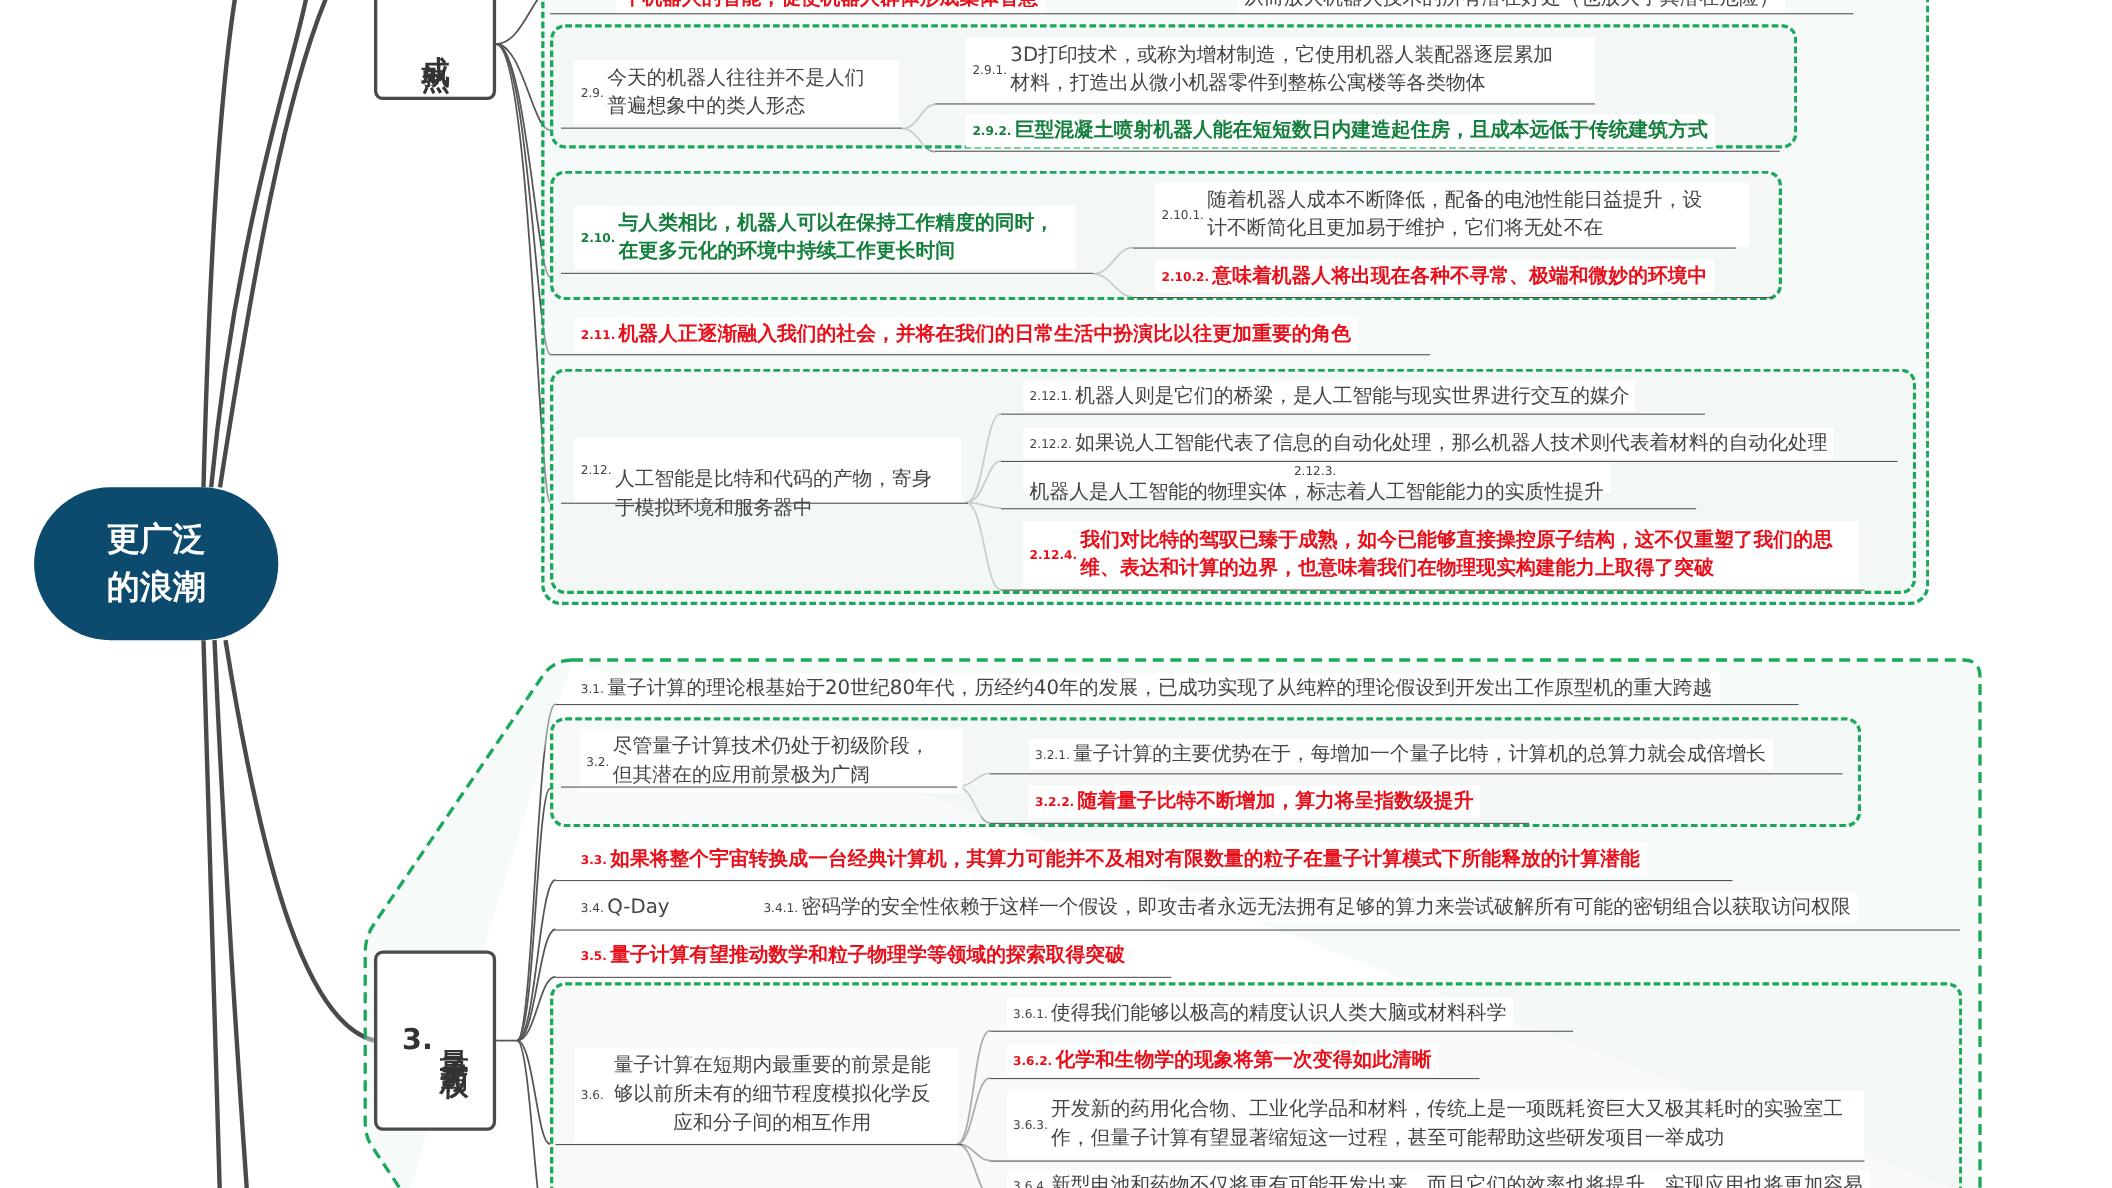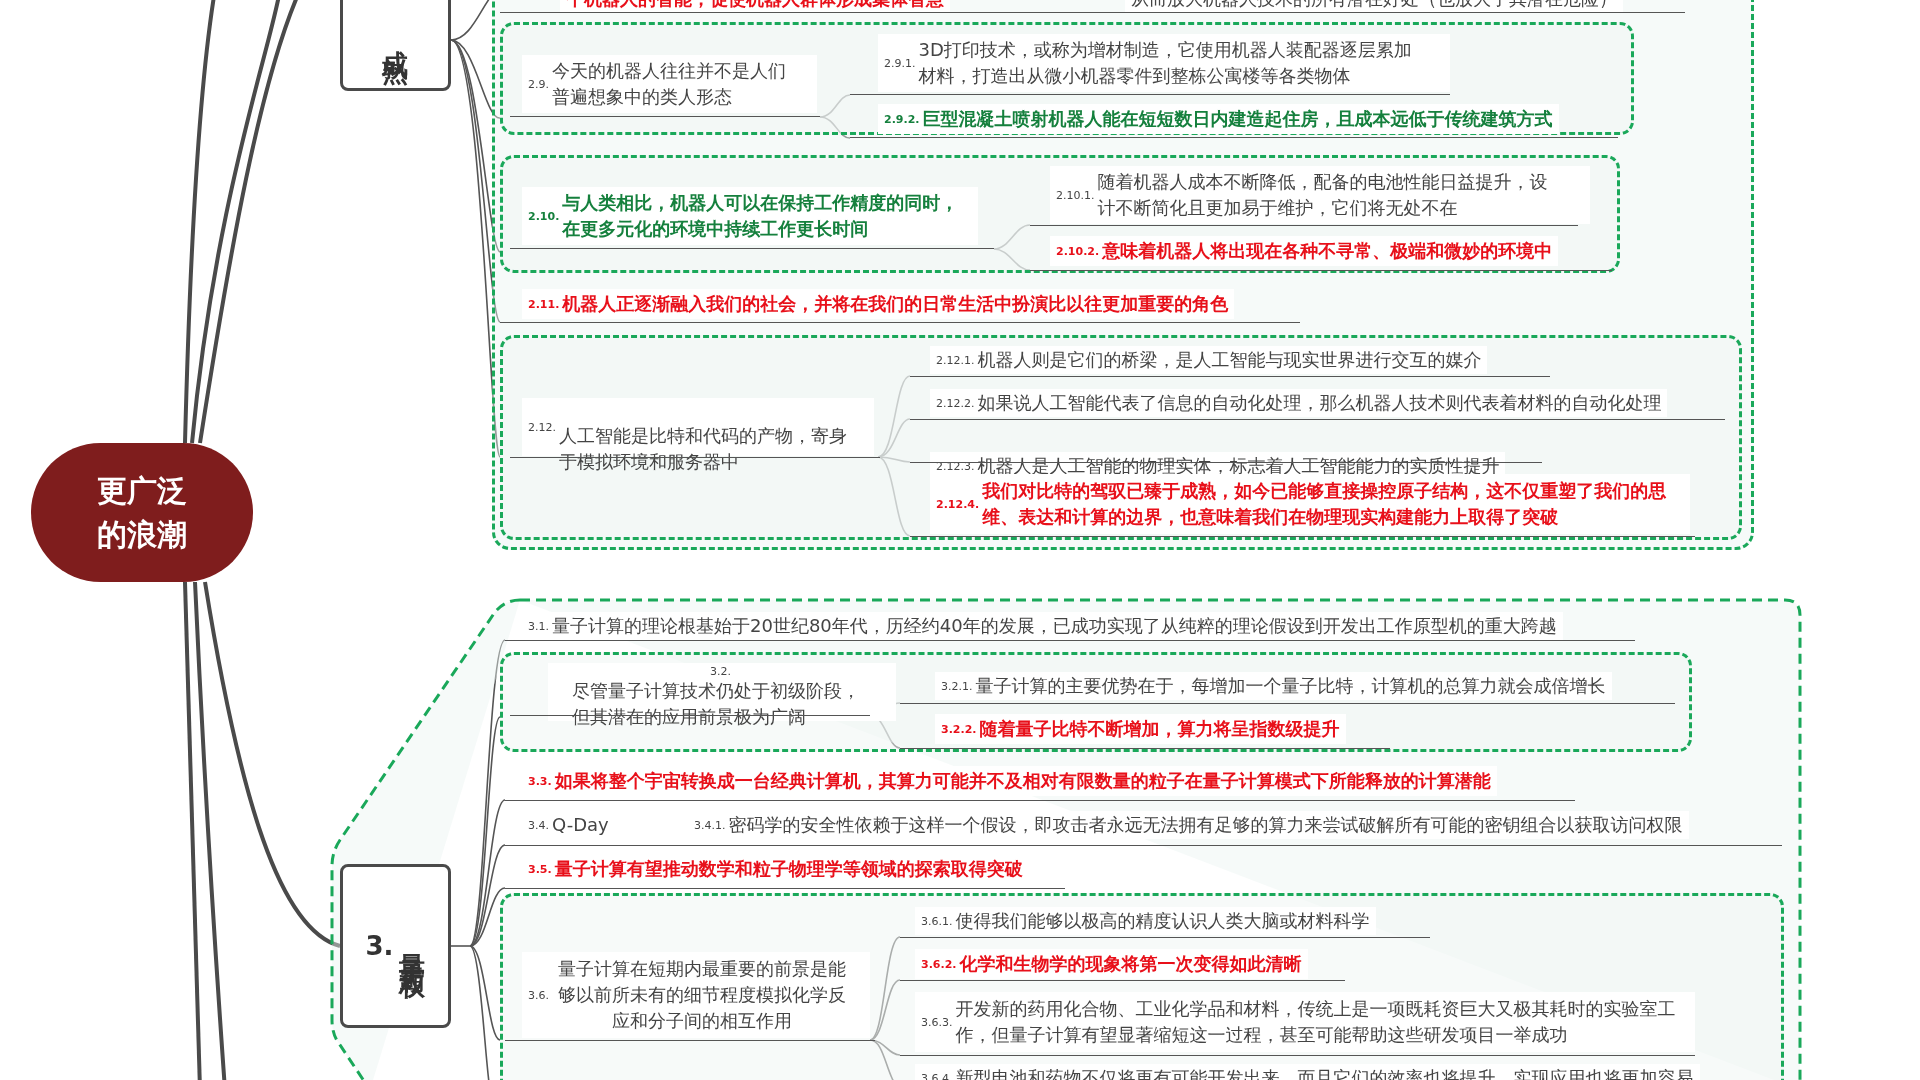--- a/index.html
+++ b/index.html
@@ -5,21 +5,21 @@
   html, body { margin:0; padding:0; }
   body { width:1920px; height:1080px; overflow:hidden; background:#ffffff; position:relative;
          font-family:"DejaVu Sans","Liberation Sans",sans-serif; color:#333; }
   svg.lines { position:absolute; left:0; top:0; width:1920px; height:1080px; pointer-events:none; }
   .zone { position:absolute; border:3px dashed #1aa85a; border-radius:14px; background:rgba(236,243,242,0.45); box-sizing:border-box; }
   .zone.inner { border-width:3px; background:rgba(240,245,244,0.55); }
   .topic { position:absolute; box-sizing:border-box; border:3px solid #4a4a4a; border-radius:8px; background:#fff;
            display:flex; align-items:center; justify-content:center; }
   .topic .num { font-size:26px; font-weight:bold; color:#333; margin-right:6px; }
   .topic .vtext { font-size:26px; font-weight:bold; color:#333; writing-mode:vertical-rl; letter-spacing:6px; line-height:1; }
-  .center { position:absolute; left:31px; top:443px; width:222px; height:139px; background:#7f1d1d; border-radius:70px;
+  .center { position:absolute; left:31px; top:443px; width:222px; height:139px; background:#0c4a6e; border-radius:70px;
             display:flex; align-items:center; justify-content:center; text-align:center; color:#fff;
             font-size:30px; font-weight:bold; line-height:44px; }
   .node { position:absolute; display:flex; align-items:center; background:#fff; padding:2px 6px; box-sizing:border-box; white-space:nowrap; }
   .node .n { font-size:11px; color:#444; margin-right:3px; flex:none; }
   .node .t { font-size:18px; color:#444; line-height:26px; white-space:normal; }
   .node.bold .n, .node.bold .t { font-weight:bold; color:#15803d; }
   .node.red .n, .node.red .t { font-weight:bold; color:#e8101a; }
   .ul { position:absolute; height:0; border-top:1.6px solid #555; }
 </style>
 </head>
@@ -131,21 +131,21 @@
 <div class="node" style="left:930px; top:346px; height:28px;">
   <span class="n">2.12.1.</span>
   <span class="t">机器人则是它们的桥梁，是人工智能与现实世界进行交互的媒介</span>
 </div>
 <div class="ul" style="left:910px; top:376px; width:640px;"></div>
 <div class="node" style="left:930px; top:389px; height:28px;justify-content:space-between;">
   <span class="n">2.12.2.</span>
   <span class="t">如果说人工智能代表了信息的自动化处理，那么机器人技术则代表着材料的自动化处理</span>
 </div>
 <div class="ul" style="left:910px; top:419px; width:815px;"></div>
-<div class="node" style="left:930px; top:452px; height:28px;">
+<div class="node" style="left:930px; top:420px; height:28px;flex-direction:column;">
   <span class="n">2.12.3.</span>
   <span class="t">机器人是人工智能的物理实体，标志着人工智能能力的实质性提升</span>
 </div>
 <div class="ul" style="left:910px; top:462px; width:632px;"></div>
 <div class="node red" style="left:930px; top:474px; width:760px; height:60px;">
   <span class="n">2.12.4.</span>
   <span class="t" style="width:690px;">我们对比特的驾驭已臻于成熟，如今已能够直接操控原子结构，这不仅重塑了我们的思维、表达和计算的边界，也意味着我们在物理现实构建能力上取得了突破</span>
 </div>
 <div class="ul" style="left:910px; top:536px; width:785px;"></div>
 
@@ -161,21 +161,21 @@
   <span class="vtext">量子霸权</span>
 </div>
 
 <div class="node" style="left:522px; top:612px; height:28px;">
   <span class="n">3.1.</span>
   <span class="t">量子计算的理论根基始于20世纪80年代，历经约40年的发展，已成功实现了从纯粹的理论假设到开发出工作原型机的重大跨越</span>
 </div>
 <div class="ul" style="left:505px; top:640px; width:1130px;"></div>
 
 <div class="zone inner" style="left:500px; top:652px; width:1192px; height:100px;"></div>
-<div class="node" style="left:548px; top:663px; width:348px; height:58px;flex-direction:column;">
+<div class="node" style="left:527px; top:663px; width:348px; height:58px;">
   <span class="n">3.2.</span>
   <span class="t" style="width:300px;">尽管量子计算技术仍处于初级阶段，但其潜在的应用前景极为广阔</span>
 </div>
 <div class="ul" style="left:510px; top:715px; width:360px;"></div>
 <div class="node" style="left:935px; top:672px; height:28px;">
   <span class="n">3.2.1.</span>
   <span class="t">量子计算的主要优势在于，每增加一个量子比特，计算机的总算力就会成倍增长</span>
 </div>
 <div class="ul" style="left:900px; top:703px; width:775px;"></div>
 <div class="node red" style="left:935px; top:714px; height:30px;">

